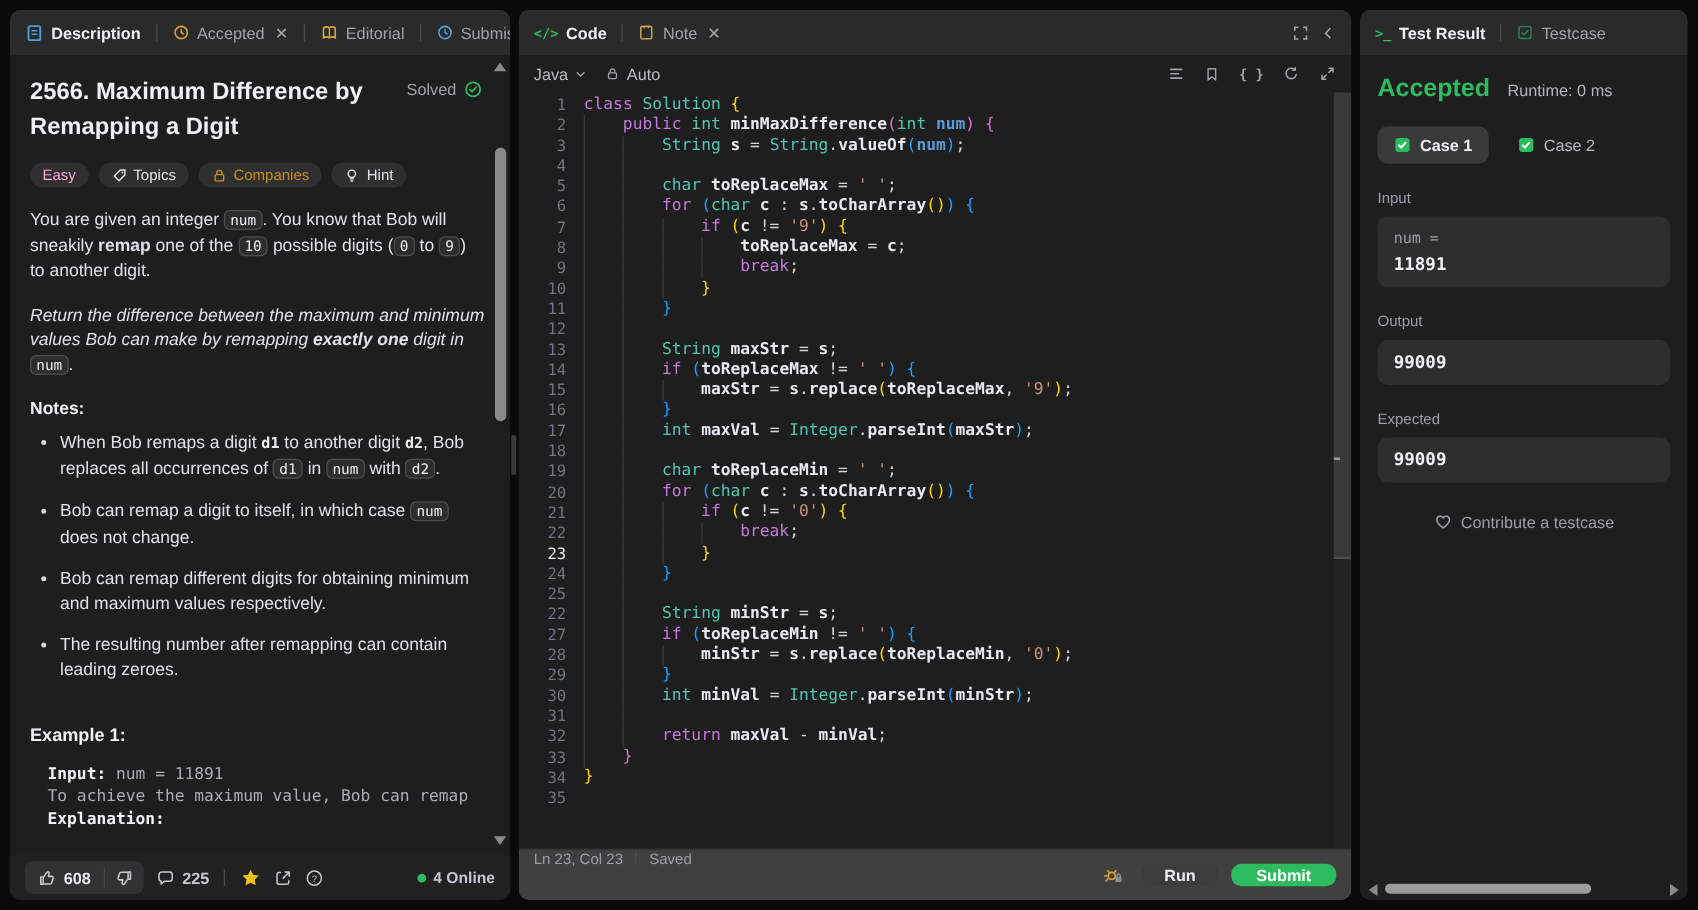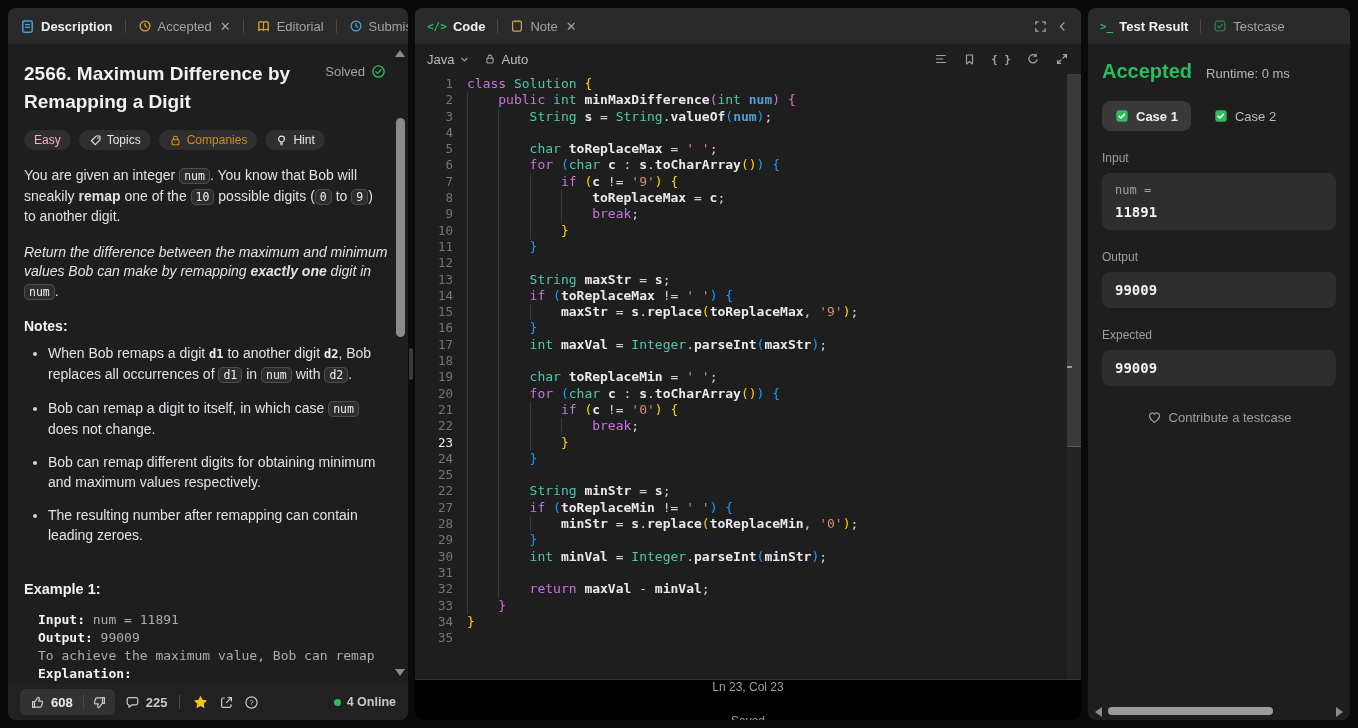--- a/index.html
+++ b/index.html
@@ -67,22 +67,22 @@
   .ig{display:inline-block;width:4ch;height:16.3px;border-left:1px solid #3a3a3a;box-sizing:border-box;vertical-align:top;}
   .tok-kw{color:#C678DD;}
   .tok-ty{color:#4EC9B0;}
   .tok-str{color:#CE9178;}
   .tok-id{color:#e8eaf0;font-weight:700;}
   .tok-param{color:#569CD6;font-weight:700;}
   .tok-p{color:#d4d4d4;}
   .ed-sb{position:absolute;top:66px;right:0;bottom:40px;width:14px;background:#232323;}
   .ed-sb .thumb{position:absolute;top:0;left:0;right:0;height:372px;background:#3a3a3a;border-bottom:1px solid #5a5a5a;}
   .ed-sb .cursor-mark{position:absolute;left:0;top:292px;width:5px;height:2px;background:#9a9a9a;}
-  .statusbar{position:absolute;bottom:0;left:0;right:0;height:40px;border-top:1px solid #333;display:flex;align-items:center;
-    padding:0 12px;gap:10px;background:#000000;flex-direction:column;}
+  .statusbar{position:absolute;bottom:0;left:0;right:0;height:40px;border-top:1px solid #333;display:flex;
+    padding:0 12px;gap:10px;background:#404040;}
   .status-txt{color:#9b9fa7;font-size:12px;}
   .sdiv{width:1px;height:12px;background:#4a4a4a;}
   .btn{height:18px;border-radius:8px;display:flex;align-items:center;justify-content:center;font-size:13px;font-weight:700;}
   .btn.run{background:#3c3c3c;color:#eceef2;width:62px;margin-left:14px;}
   .btn.submit{background:#2cbb5d;color:#fff;width:84px;margin-left:10px;}
   .sb-right{margin-left:auto;display:flex;align-items:center;}
   
   .res-body{position:absolute;top:36px;left:0;right:0;bottom:14px;padding:16px 14px 0 14px;overflow:hidden;}
   .accepted-row{display:flex;align-items:baseline;gap:14px;}
   .accepted{font-size:20px;font-weight:700;color:#2cbb5d;}
@@ -191,21 +191,20 @@
       <div class="notes">Notes:</div>
       <ul class="blist">
         <li><span>When Bob remaps a digit </span><span class="mono-b">d1</span><span> to another digit </span><span class="mono-b">d2</span><span>, Bob replaces all occurrences of </span><code class="pill">d1</code><span> in </span><code class="pill">num</code><span> with </span><code class="pill">d2</code><span>.</span></li>
         <li><span>Bob can remap a digit to itself, in which case </span><code class="pill">num</code><span> does not change.</span></li>
         <li><span>Bob can remap different digits for obtaining minimum and maximum values respectively.</span></li>
         <li><span>The resulting number after remapping can contain leading zeroes.</span></li>
       </ul>
       <div class="exlabel">Example 1:</div>
       <div class="exblock" id="example-block">
           <div class="ex-line"><b>Input:</b><span> num = 11891</span></div>
-          <div class="ex-line"><b>Output:</b><span> 99009</span></div>
           <div class="ex-line"><span>To achieve the maximum value, Bob can remap</span></div>
           <div class="ex-line"><b>Explanation:</b><span></span></div>
           <div class="ex-line"></div>
         </div>
     </div>
 
     <div class="sb-up"></div>
     <div class="sb-thumb"></div>
     <div class="sb-down"></div>
 

